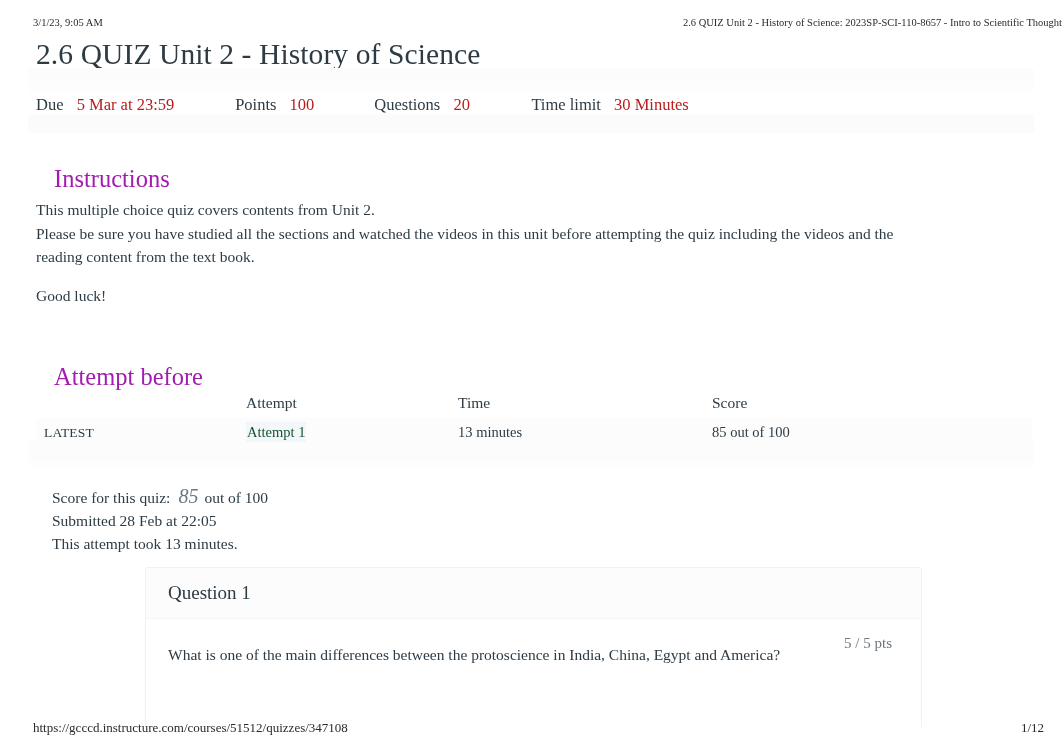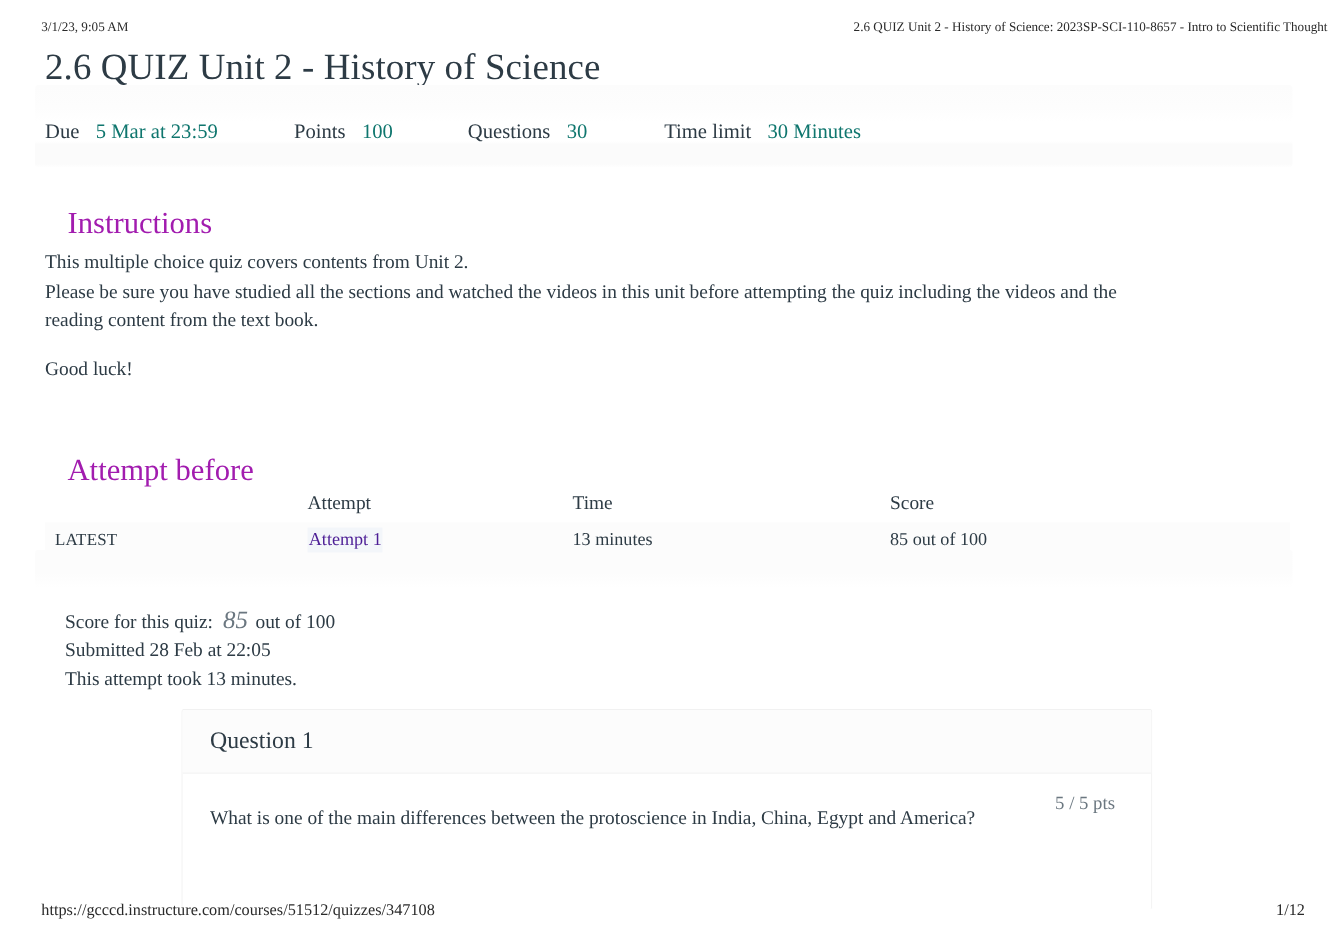--- a/index.html
+++ b/index.html
@@ -106,21 +106,21 @@
     position: absolute;
     left: 36px;
     top: 94px;
     height: 22px;
     font-size: 16.5px;
     line-height: 22px;
     white-space: nowrap;
     color: #2d3b45;
   }
   .info-row .ilabel { color: #2d3b45; }
-  .info-row .ivalue { color: #0f766e; }
+  .info-row .ivalue { color: #b91c1c; }
   .ig { display: inline-block; vertical-align: top; }
   .ig-due   { width: 195px; }
   .ig-pts   { width: 135px; }
   .ig-qs    { width: 153px; }
   .ig-tl    { width: 240px; }
   .ig .ilabel { margin-right: 9px; }
 
   h2.section-head {
     position: absolute;
     left: 36px;
@@ -172,21 +172,21 @@
     font-size: 14.5px;
   }
   .history-table tbody tr {
     background: #fcfcfc;
   }
   .col-latest  { width: 202px; padding-left: 8px !important; }
   .col-attempt { width: 212px; }
   .col-time    { width: 254px; }
   .col-score   { width: auto; }
   .attempt-link {
-    color: #4c1d95;
+    color: #14532d;
     text-decoration: none;
     background: #f3f6fa;
     padding: 2px 1px;
   }
   .latest-tag { font-size: 13.5px; letter-spacing: 0.2px; }
   .table-tail {
     position: absolute;
     left: 28px;
     top: 440px;
     width: 1006px;
@@ -278,21 +278,21 @@
     <span class="ig ig-due">
       <span class="ilabel">Due</span>
       <span class="ivalue">5 Mar at 23:59</span>
     </span>
     <span class="ig ig-pts">
       <span class="ilabel">Points</span>
       <span class="ivalue">100</span>
     </span>
     <span class="ig ig-qs">
       <span class="ilabel">Questions</span>
-      <span class="ivalue">30</span>
+      <span class="ivalue">20</span>
     </span>
     <span class="ig ig-tl">
       <span class="ilabel">Time limit</span>
       <span class="ivalue">30 Minutes</span>
     </span>
   </div>
 
   <h2 class="section-head instructions-head">Instructions</h2>
   <div class="instructions-body">
     <p>This multiple choice quiz covers contents from Unit 2.</p>

